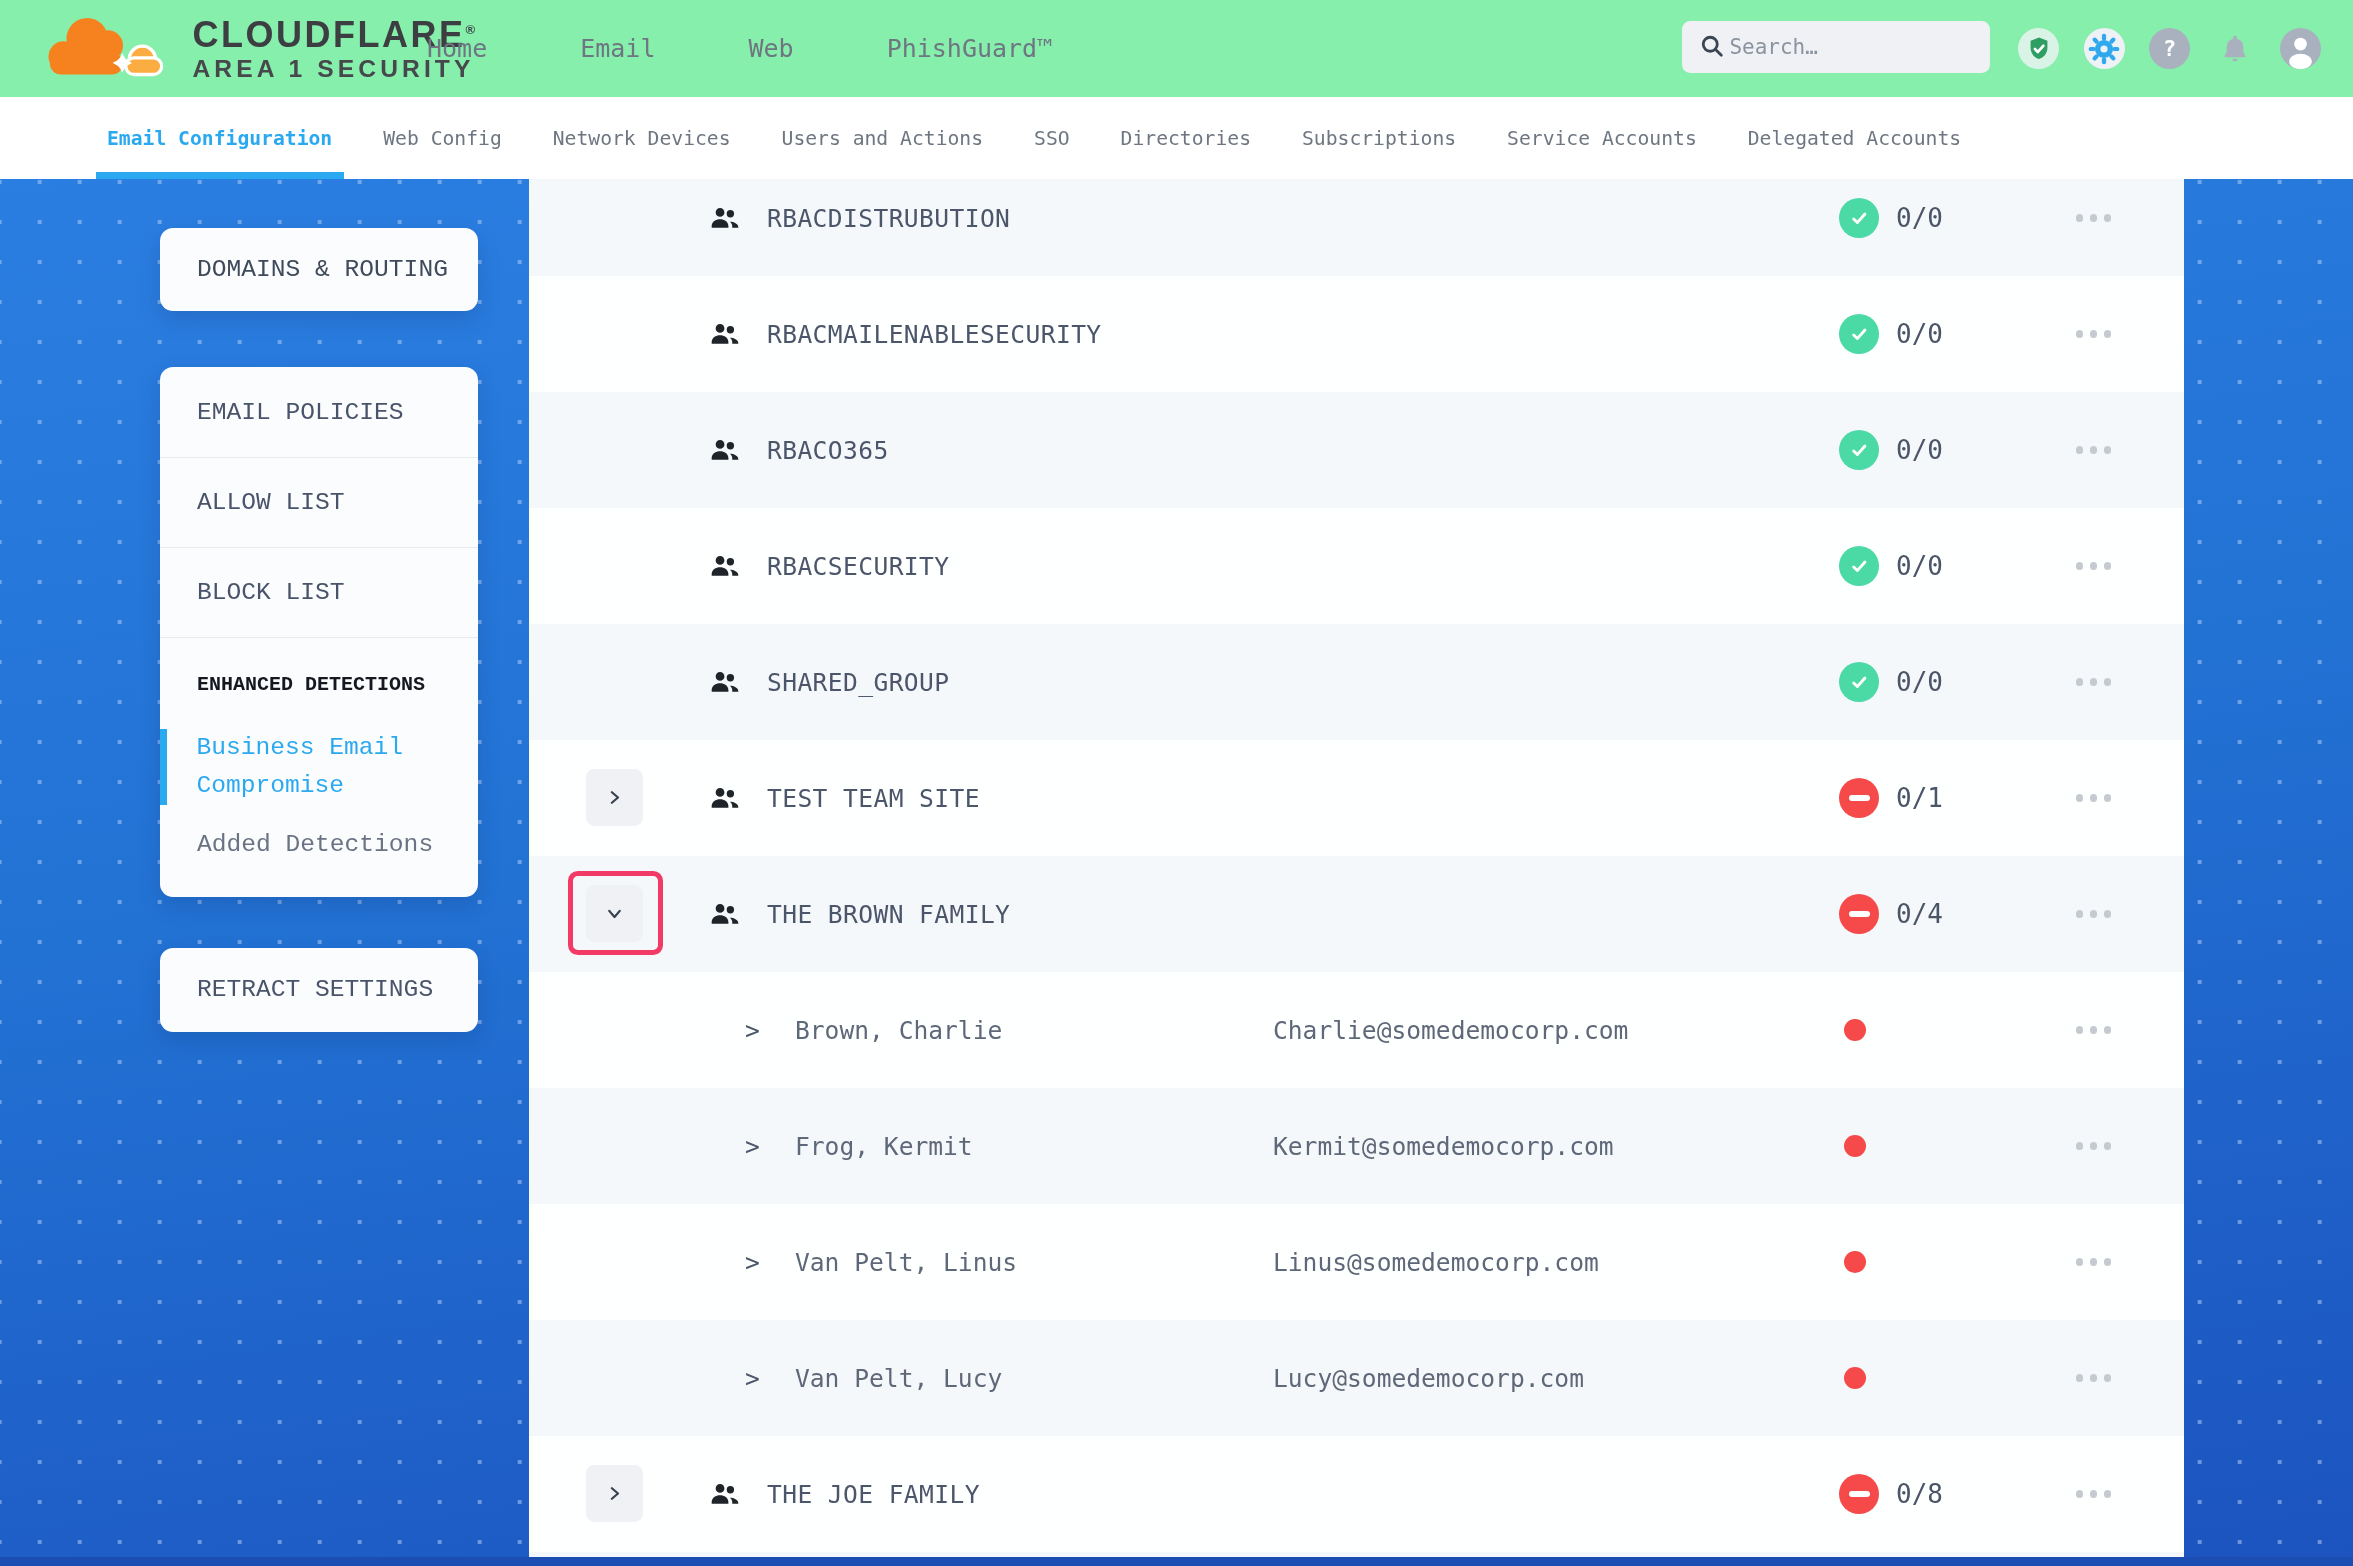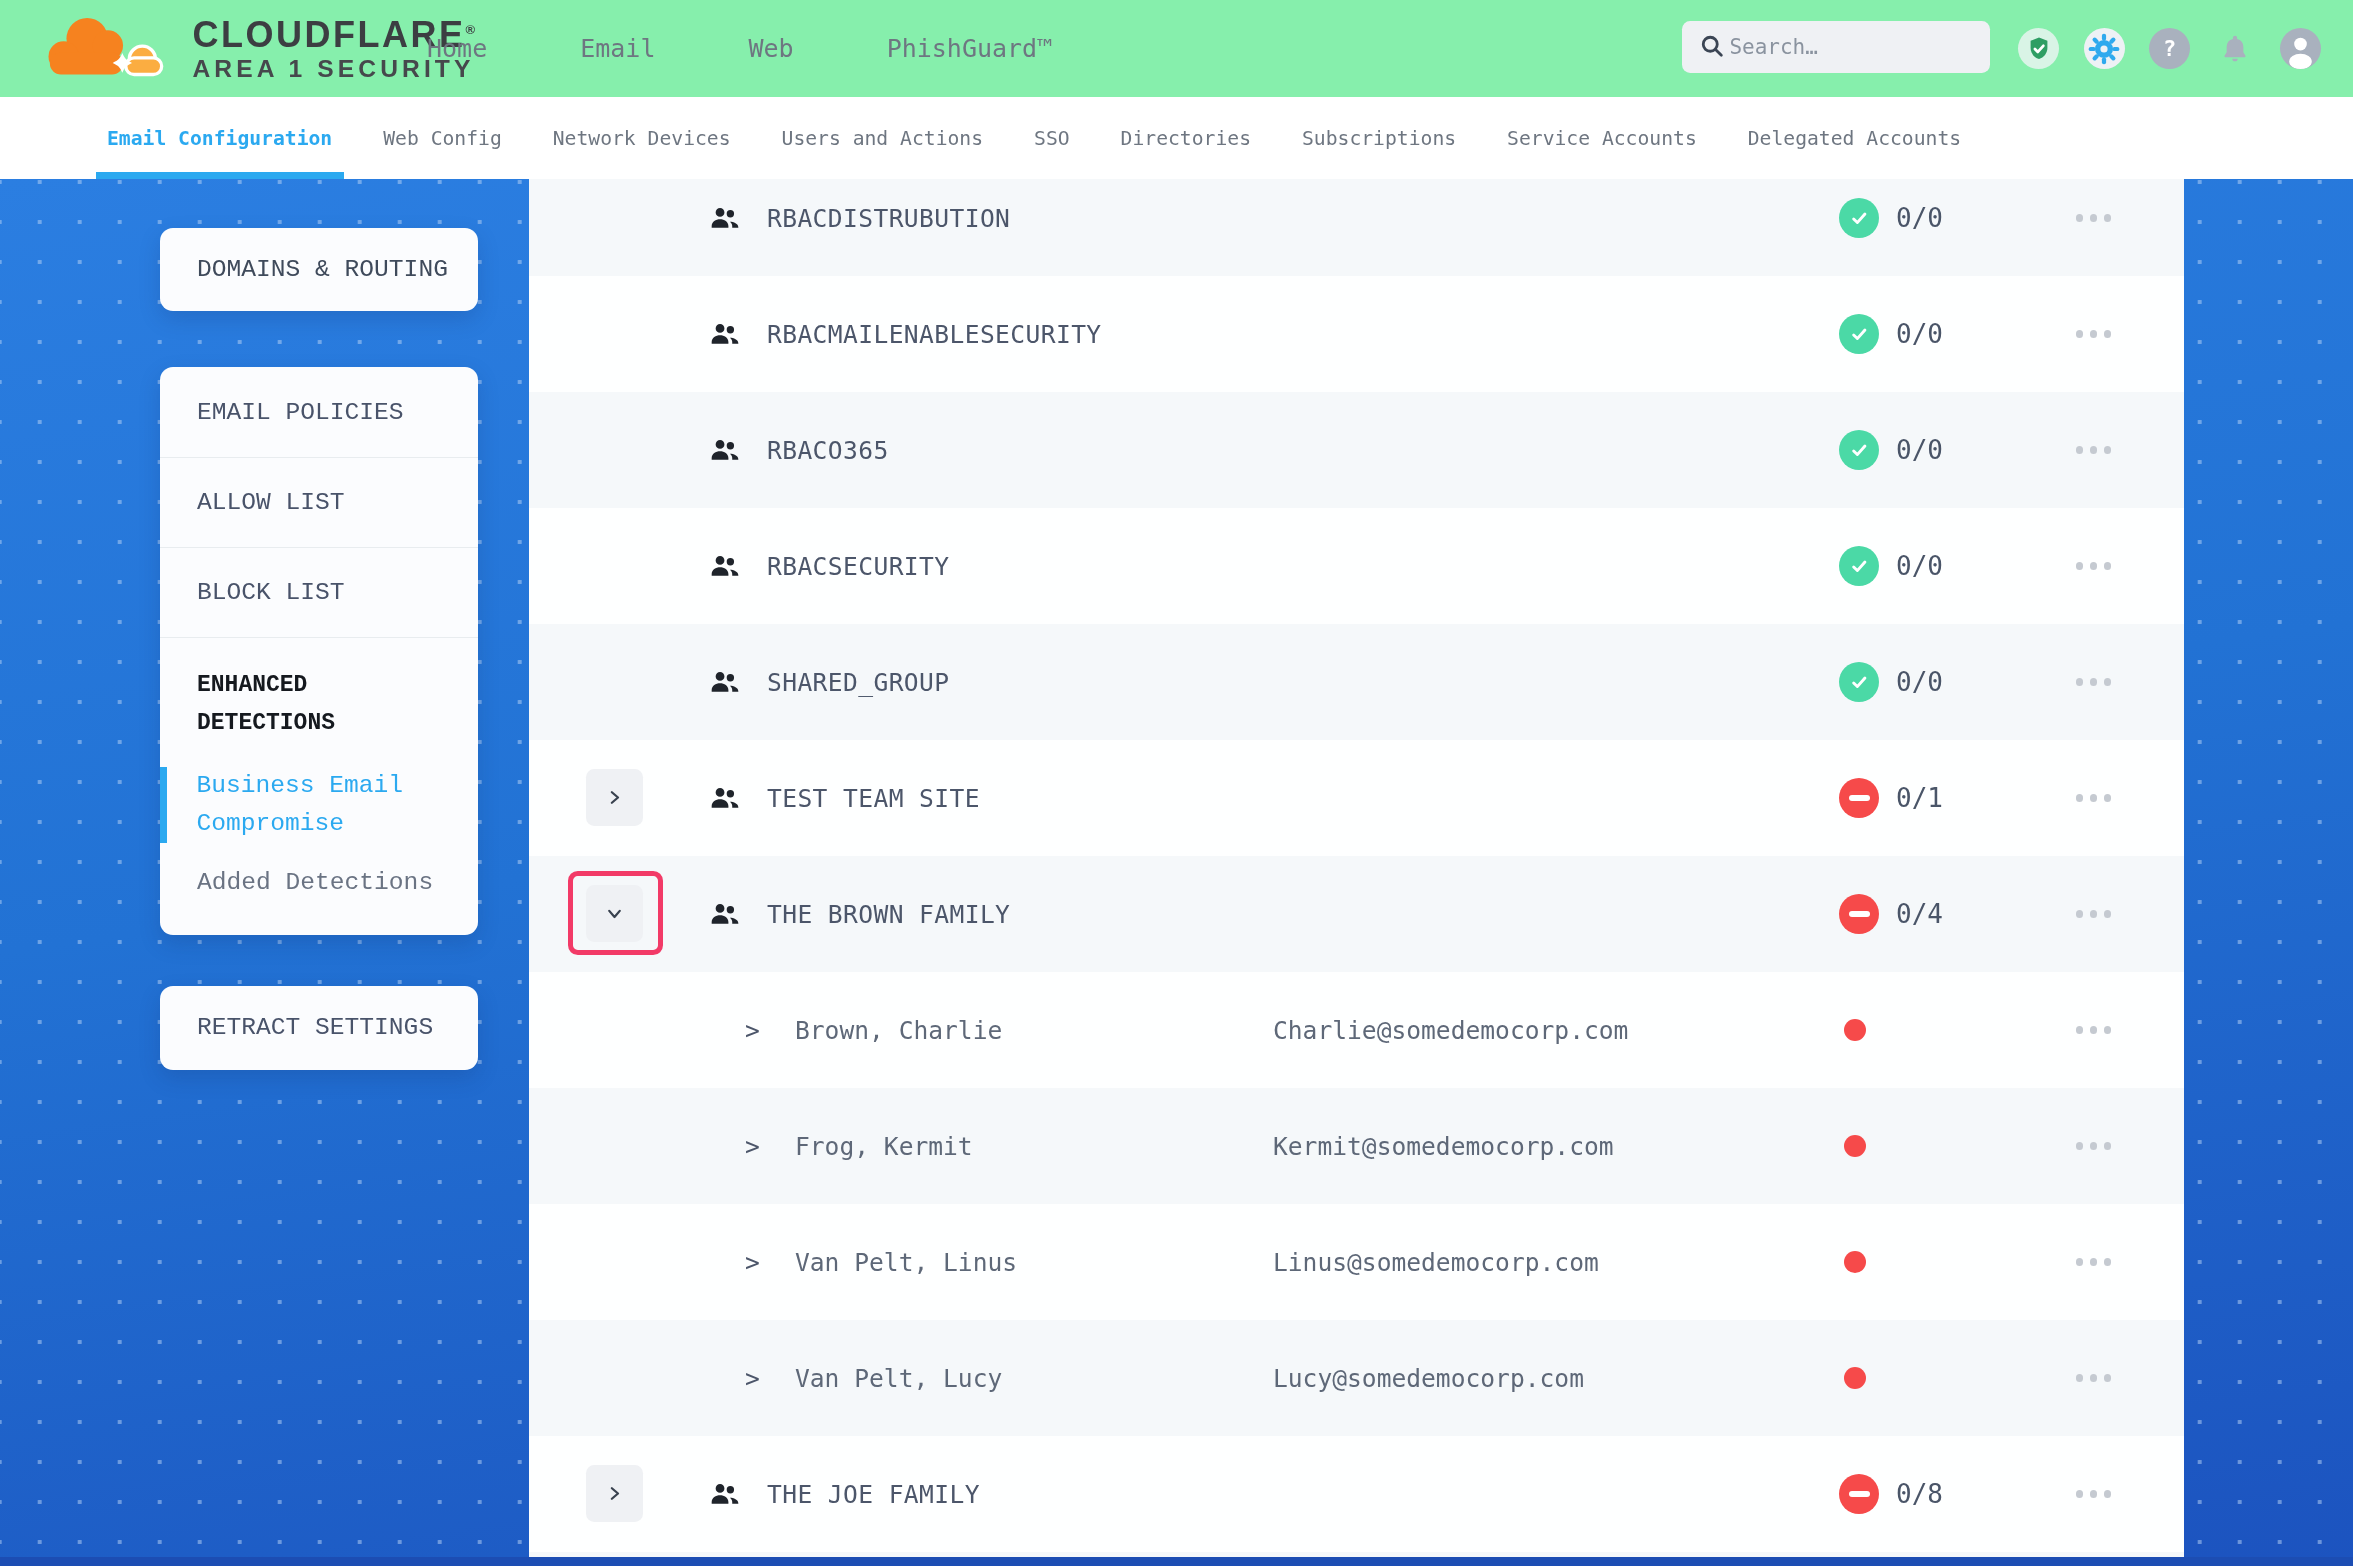--- a/index.html
+++ b/index.html
@@ -46,21 +46,21 @@
   
   .sidebar { position:absolute; left:160px; top:49px; width:318px; z-index:2; }
   .card { background:#FBFCFE; border-radius:13px; box-shadow:0 8.2px 21px rgba(18,48,112,0.20);font-family:Liberation Mono, monospace; }
   .card.single { height:83px; display:flex; align-items:center; padding-left:37px;
     font-size:24.6px; color:#3F4A5B; cursor:pointer; }
   .card.single.retract { color:#49536A; }
   .card.list { margin-top:56px; padding-bottom:33px; }
   .side-item { height:90px; display:flex; align-items:center; padding-left:37px; font-size:24.6px; color:#49536A; cursor:pointer; }
   .side-item + .side-item { border-top:1.6px solid #E8ECEF; }
   .section { border-top:1.6px solid #E8ECEF; }
-  .sec-title { padding:28px 40px 0 37px; font-size:23px; font-weight:bold; color:#15191F; line-height:38px; }
+  .sec-title { padding:28px 40px 0 37px; font-size:20px; font-weight:bold; color:#15191F; line-height:38px; }
   .sec-item { font-size:24.6px; line-height:38px; cursor:pointer; }
   .sec-item.active { margin-top:24.6px; padding-left:29.5px; border-left:7.4px solid #2BA9F0; color:#2BA9F0; }
   .sec-item.muted { margin-top:21px; padding-left:37px; color:#6A7383; }
   .card.single.retract-card { margin-top:51px; height:84px; }
 
   
   .panel { position:absolute; left:529px; top:0; width:1655px; height:1388px; background:#FDFEFF; z-index:1; overflow:hidden; }
   .rows { margin-top:-19px; }
   .row { position:relative; height:116px; }
   .row:nth-child(odd) { background:#F5F8FA; }

